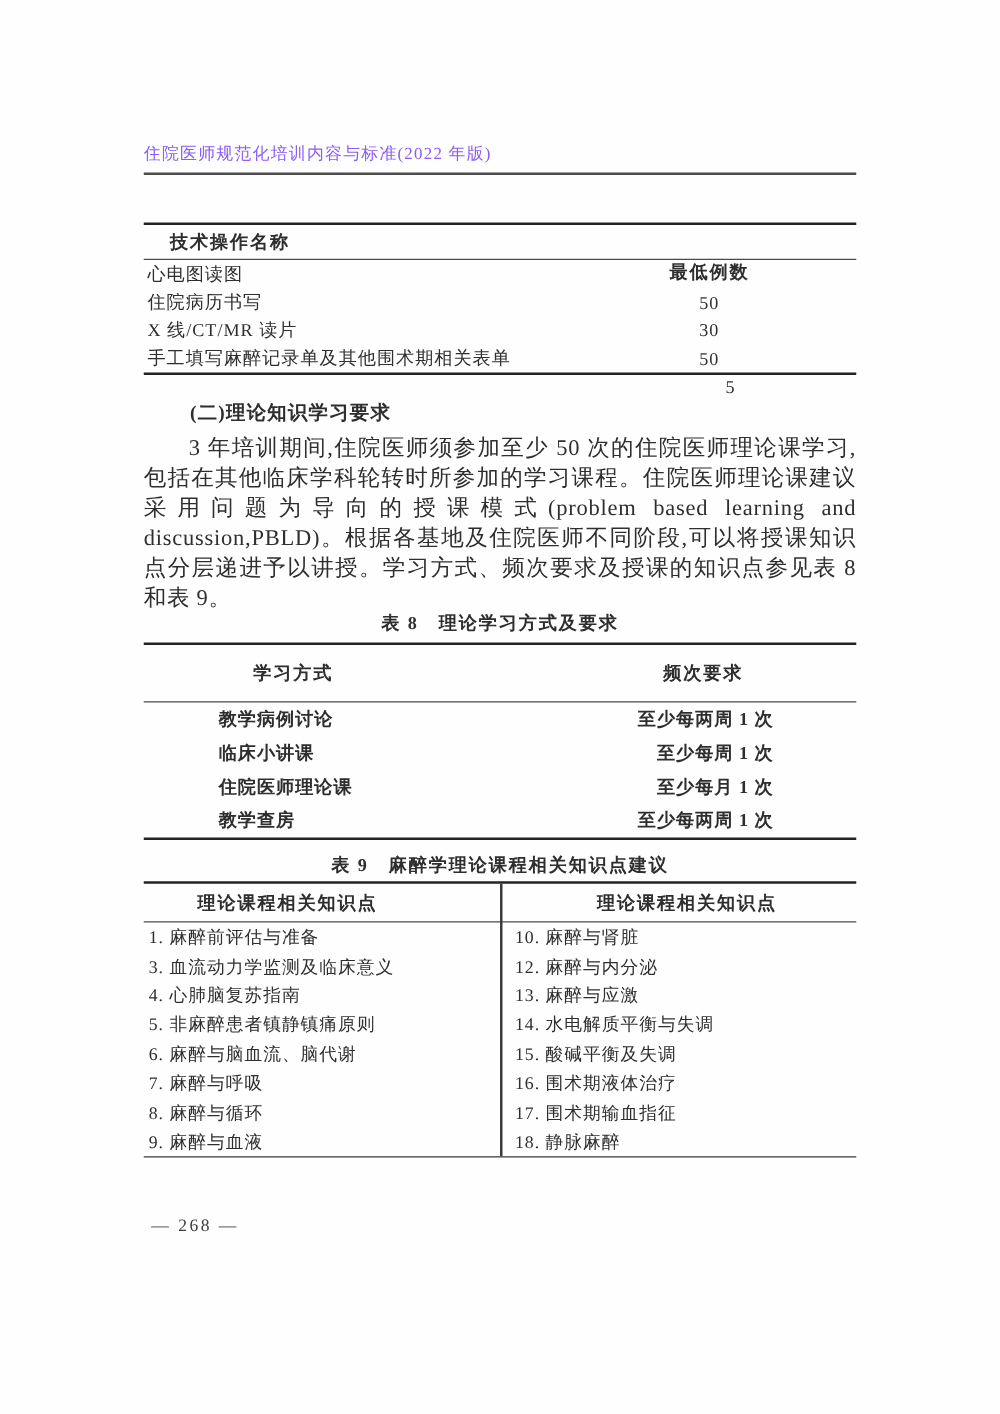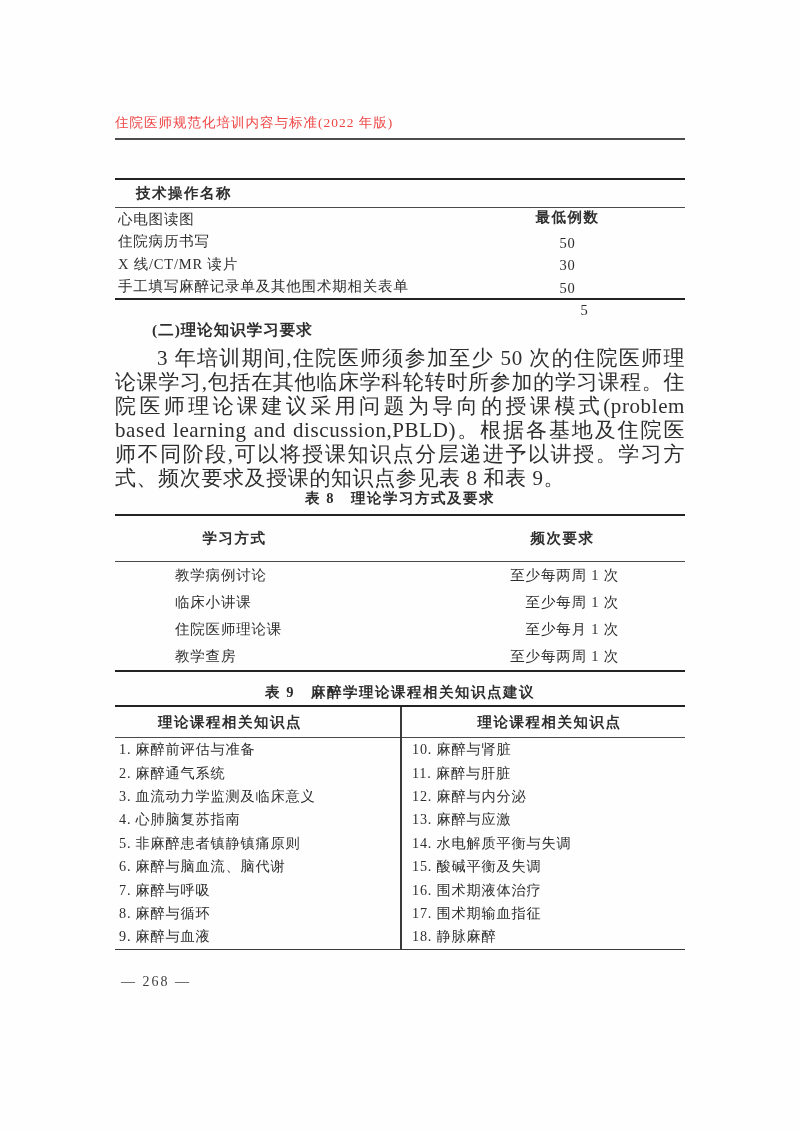--- a/index.html
+++ b/index.html
@@ -6,21 +6,21 @@
   html,body { background:#ffffff; }
   .page {
     position:relative; width:800px; height:1131px; background:#fefefe;
     font-family:"Liberation Serif","DejaVu Serif",serif;
     color:#2e2e2e; overflow:hidden;
   }
   .content { position:absolute; left:115px; width:570px; }
 
   
   .running-head {
-    top:114px; font-size:13.5px; color:#ef4444; letter-spacing:1px;
+    top:114px; font-size:13.5px; color:#8b5cf6; letter-spacing:1px;
     padding-bottom:6px; border-bottom:2px solid #4c4c4c;
   }
 
   
   .caption {
     text-align:center; font-weight:bold; font-size:14.5px; letter-spacing:1.5px;
   }
   .cap7 { top:153px; }
   .cap8 { top:489px; }
   .cap9 { top:683px; }
@@ -42,32 +42,32 @@
   .t7 .c-num  { width:235px; text-align:center;margin-top:48px; }
   .t7 .row { height:22.5px; }
   .t7 .row .c-name { padding-left:3px; }
   .t7 .row.last .c-num { padding-left:34px; }
 
   
   .sec-heading {
     top:320px; font-weight:bold; font-size:15.5px; letter-spacing:1px; padding-left:37px;
   }
   .body-par {
-    top:346px; font-size:21px; line-height:24px; text-indent:2em;
+    top:346px; font-size:18px; line-height:24px; text-indent:2em;
     text-align:justify; letter-spacing:0.6px;
   }
 
   
   .t8 { top:514px; }
   .t8 .hdr-row { height:46px; }
   .t8 .c-left  { width:50%; }
   .t8 .c-right { width:50%; }
   .t8 .hdr-row .c-left  { text-align:center; padding-right:46px; }
   .t8 .hdr-row .c-right { text-align:center; padding-left:40px; }
-  .t8 .row { height:27px; }
+  .t8 .row { height:27px;font-weight:bold; }
   .t8 .row .c-left  { padding-left:60px; }
   .t8 .row .c-right { text-align:right; padding-right:66px; }
 
   
   .t9 { top:705px; position:absolute; }
   .t9 .divider {
     position:absolute; left:50%; top:0; bottom:0; width:1.5px; background:#3a3a3a;
   }
   .t9 .hdr-row { height:31px;align-items:center; }
   .t9 .c-left  { width:50%; }
@@ -150,24 +150,20 @@
     <div class="divider"></div>
     <div class="hdr-row">
       <div class="c-left">理论课程相关知识点</div>
       <div class="c-right">理论课程相关知识点</div>
     </div>
     <div class="row">
       <div class="c-left">1. 麻醉前评估与准备</div>
       <div class="c-right">10. 麻醉与肾脏</div>
     </div>
     <div class="row">
-      <div class="c-left">2. 麻醉通气系统</div>
-      <div class="c-right">11. 麻醉与肝脏</div>
-    </div>
-    <div class="row">
       <div class="c-left">3. 血流动力学监测及临床意义</div>
       <div class="c-right">12. 麻醉与内分泌</div>
     </div>
     <div class="row">
       <div class="c-left">4. 心肺脑复苏指南</div>
       <div class="c-right">13. 麻醉与应激</div>
     </div>
     <div class="row">
       <div class="c-left">5. 非麻醉患者镇静镇痛原则</div>
       <div class="c-right">14. 水电解质平衡与失调</div>

